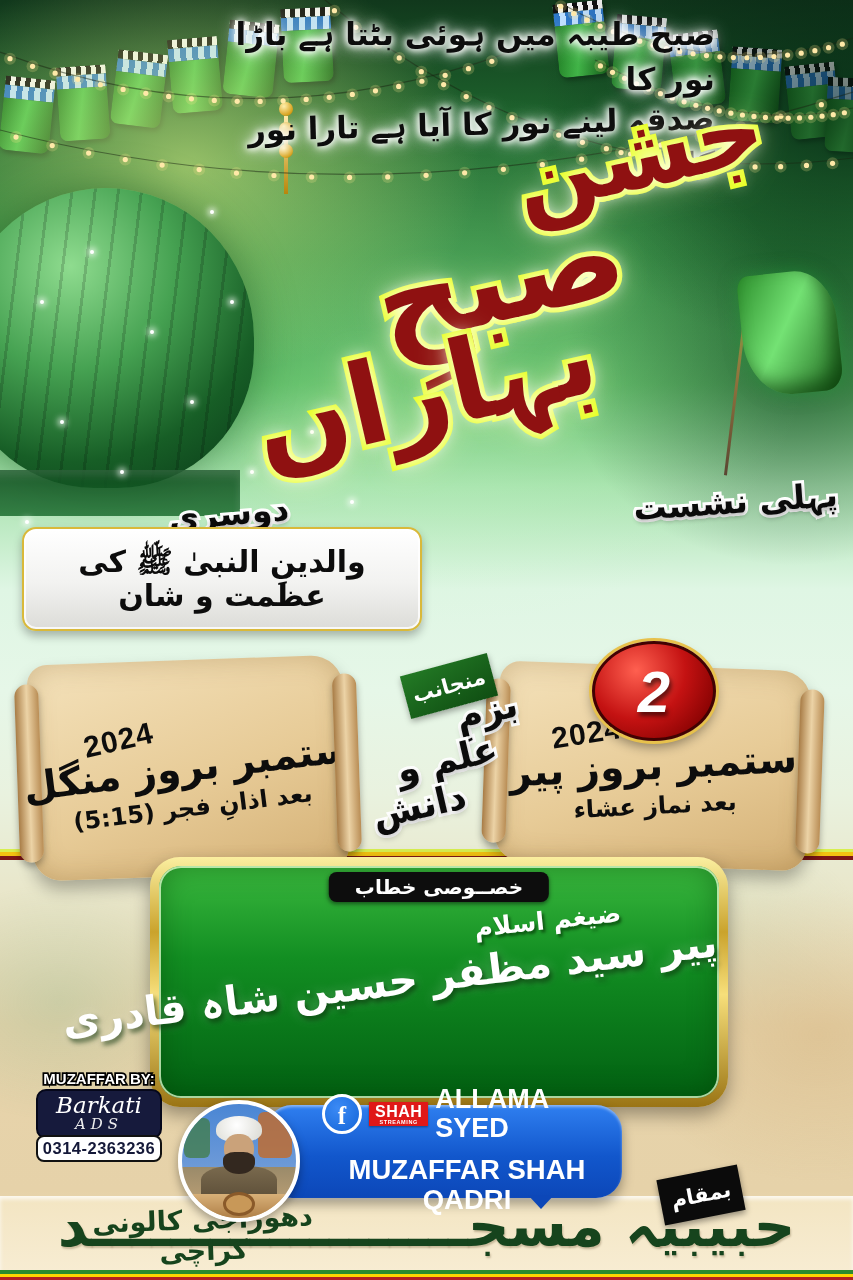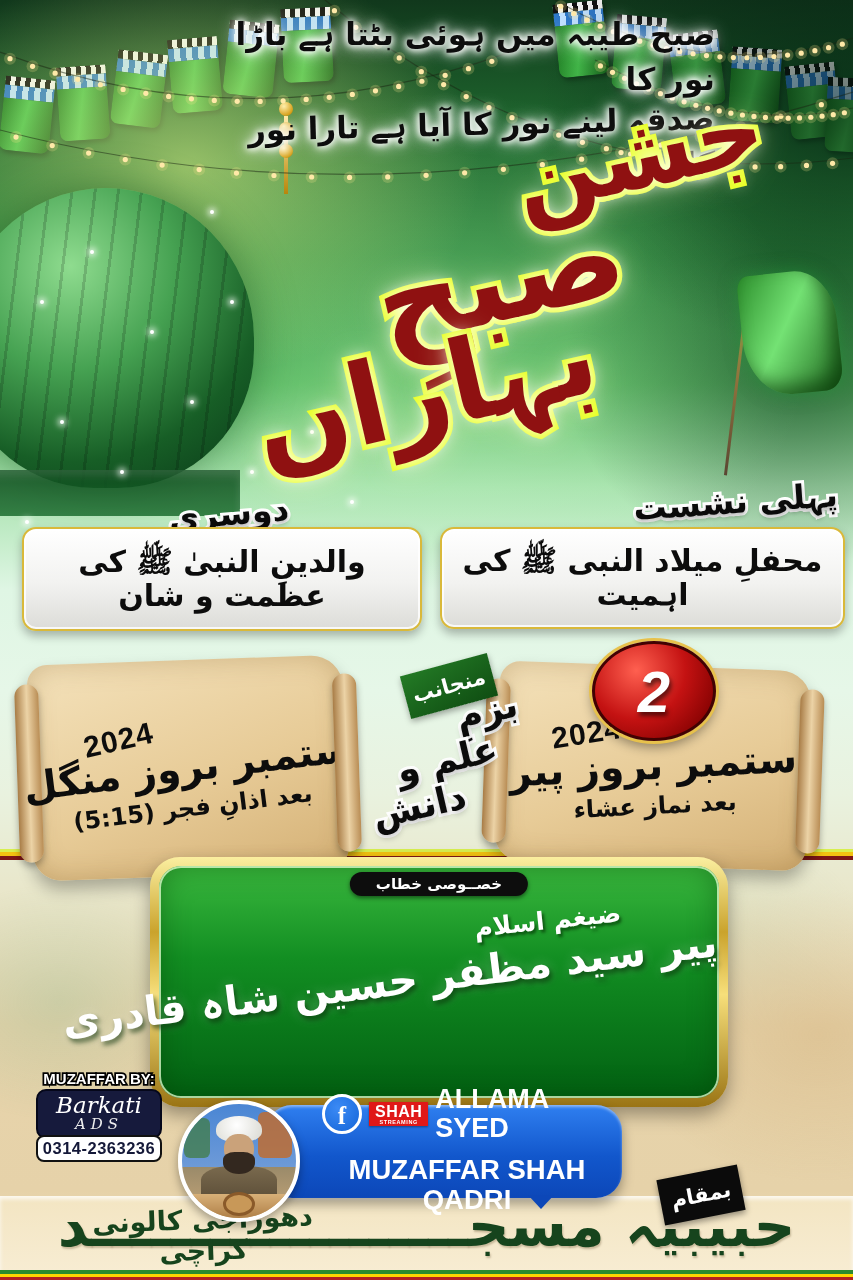--- a/index.html
+++ b/index.html
@@ -121,21 +121,21 @@
     background:linear-gradient(180deg,#d8ef4e 0 28%,#f2c211 28% 68%,#7d1616 68% 100%);}
 
   
   .panel{position:absolute;left:150px;top:857px;width:560px;height:232px;border-radius:30px;padding:9px;
     background:linear-gradient(180deg,#fbefa0 0%,#caa32c 30%,#f7df7a 55%,#9a7414 100%);
     box-shadow:0 8px 18px rgba(0,0,0,.35);z-index:6;}
   .panel-in{position:relative;width:100%;height:100%;border-radius:22px;
     background:linear-gradient(180deg,#3ab83e 0%,#128e22 40%,#026112 100%);
     box-shadow:inset 0 0 0 2px rgba(230,255,210,.75),inset 0 0 30px rgba(0,60,0,.45);}
   .special-pill{position:absolute;left:50%;top:6px;transform:translateX(-50%);
-    background:#0d0d0d;color:#fff;font-size:15px;font-weight:bold;padding:3px 26px;border-radius:14px;
+    background:#0d0d0d;color:#fff;font-size:20px;font-weight:bold;padding:3px 26px;border-radius:8px;
     white-space:nowrap;box-shadow:0 2px 4px rgba(0,0,0,.5);}
   .honorific{position:absolute;right:98px;top:40px;color:#fff;font-size:25px;font-weight:bold;
     transform:rotate(-6deg);text-shadow:2px 3px 3px rgba(0,40,0,.6);}
   .speaker-name{position:absolute;left:0;top:86px;width:100%;text-align:center;color:#fff;
     font-size:41px;font-weight:bold;white-space:nowrap;letter-spacing:-1px;transform:rotate(-7deg);
     text-shadow:2px 4px 5px rgba(0,40,0,.6),0 0 14px rgba(255,255,255,.25);}
 
   
   .designer{position:absolute;left:36px;top:1070px;width:126px;text-align:center;z-index:7;}
   .designer .lbl{font-size:15px;font-weight:bold;color:#fff;-webkit-text-stroke:3.5px #000;paint-order:stroke fill;}
@@ -515,23 +515,20 @@
     <div class="line line2">صدقہ لینے نور کا آیا ہے تارا نور کا</div>
   </div>
 
   <div class="title ur stk layer4">
     <span class="w w1">جشن</span>
     <span class="w w2">صبحِ</span>
     <span class="w w3">بہاراں</span>
   </div>
 
   <div class="sess-h sess-h1 ur stk layer4">پہلی نشست</div>
-  <div class="sess-box sess-box1 layer4">
-    <div class="t ur">محفلِ میلاد النبی ﷺ کی اہمیت</div>
-  </div>
   <div class="sess-h sess-h2 ur stk layer4">دوسری نشست</div>
   <div class="sess-box sess-box2 layer4">
     <div class="t ur">والدینِ النبیٰ ﷺ کی عظمت و شان</div>
   </div>
 
   <div class="scroll scroll1 layer4">
     <div class="scroll-in">
       <div class="yr">2024</div>
       <div class="md ur">ستمبر بروز پیر</div>
       <div class="tm ur">بعد نماز عشاء</div>

